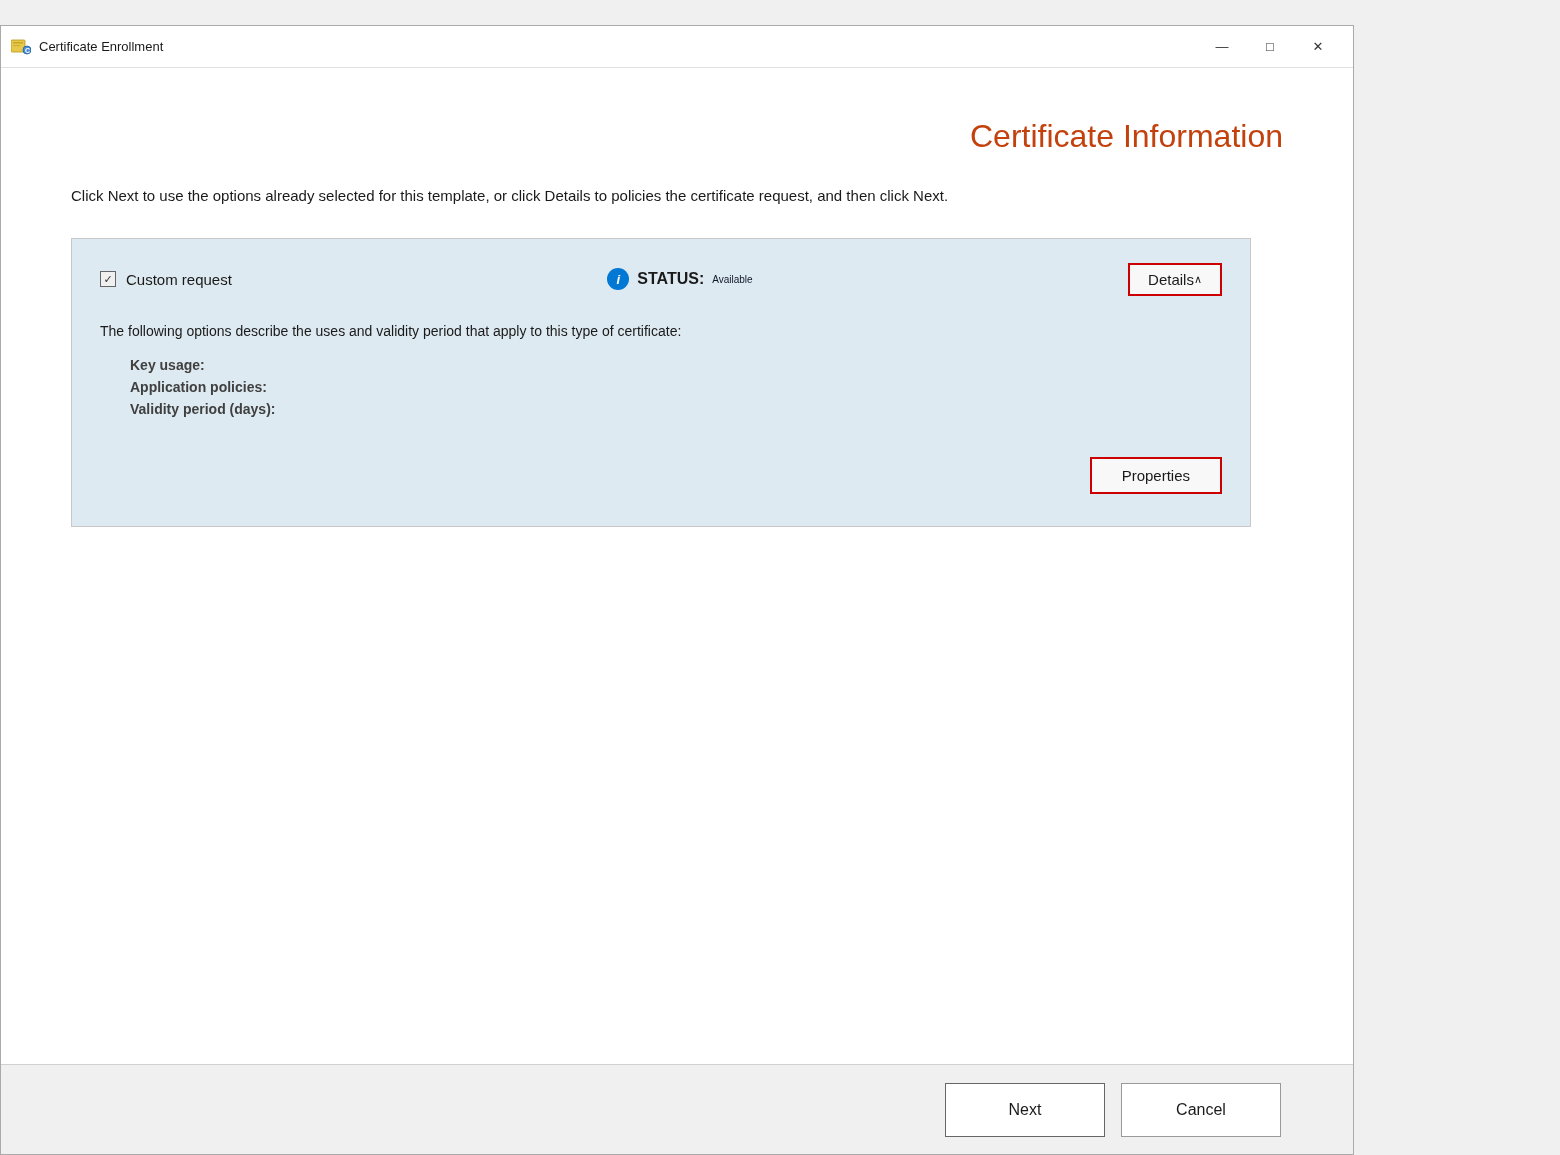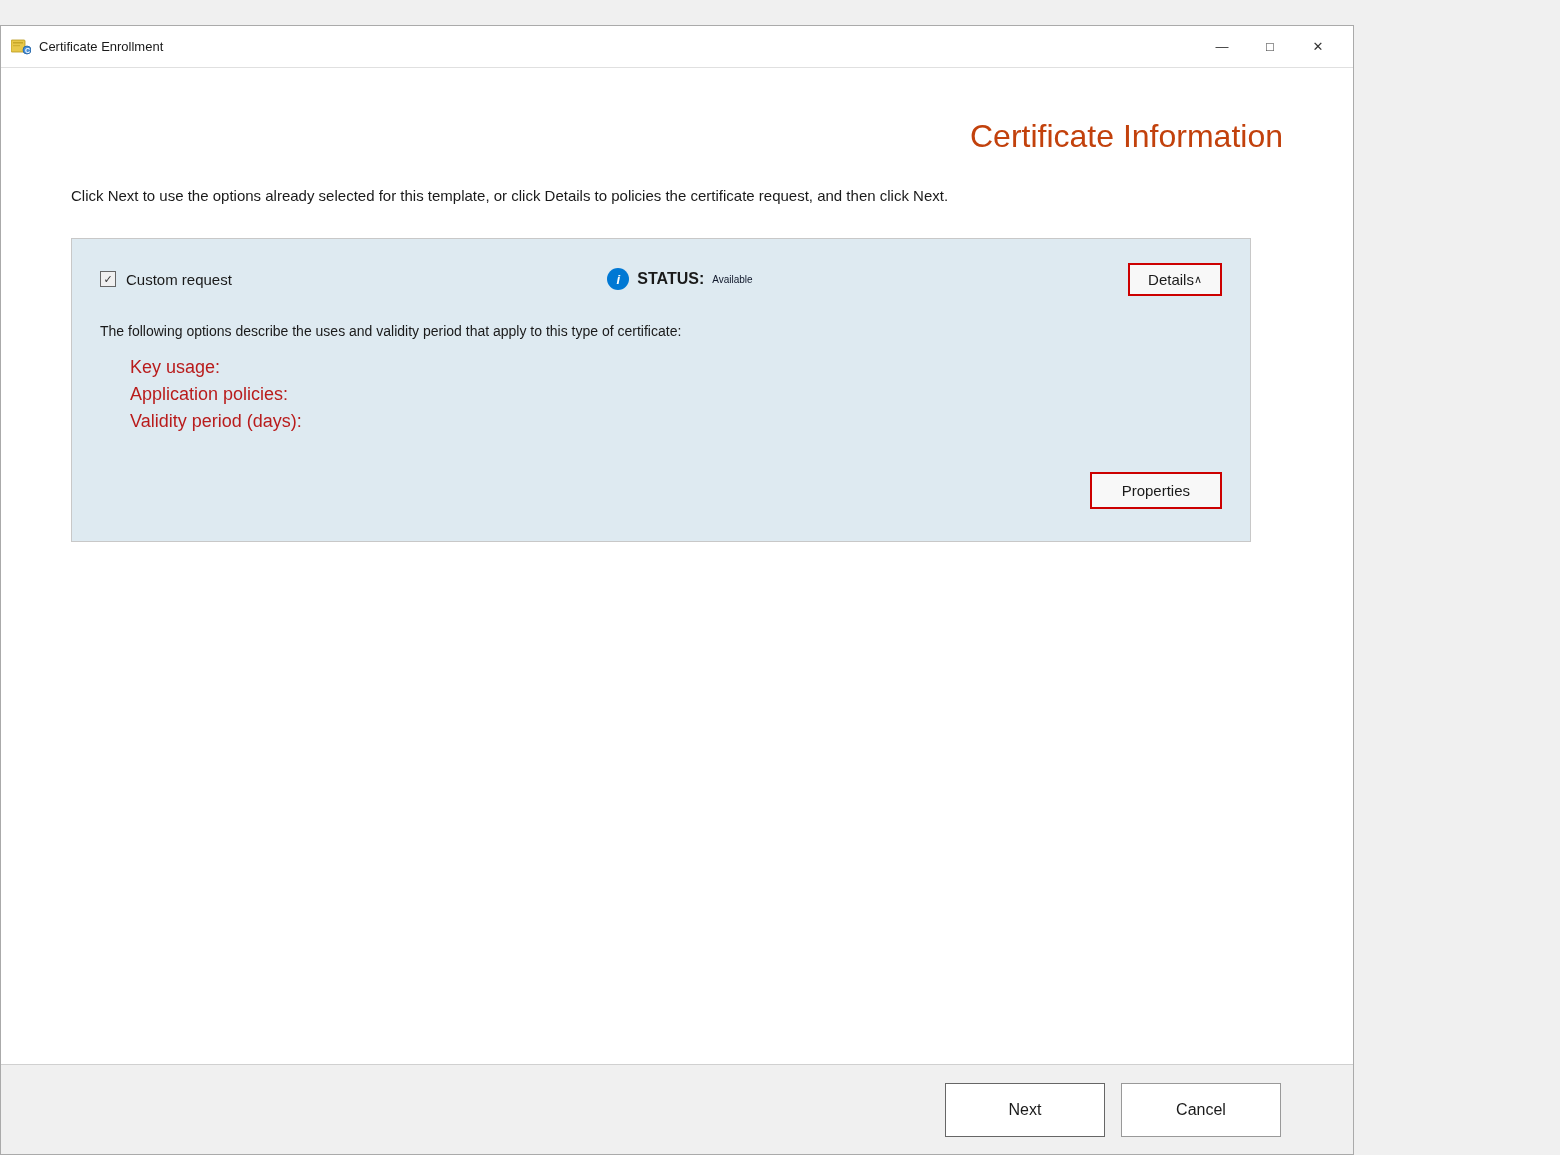--- a/index.html
+++ b/index.html
@@ -208,22 +208,23 @@
     }
 
     .cert-fields {
       margin-left: 30px;
       display: flex;
       flex-direction: column;
       gap: 6px;
     }
 
     .cert-field {
-      font-size: 18px;
-      color: #b91c1c;
+      font-size: 14px;
+      color: #404040;
+      font-weight: bold;
     }
 
     .cert-card-footer {
       display: flex;
       justify-content: flex-end;
       padding: 20px 20px 24px 20px;
       background: #deeaf1;
     }
 
     .properties-btn {

